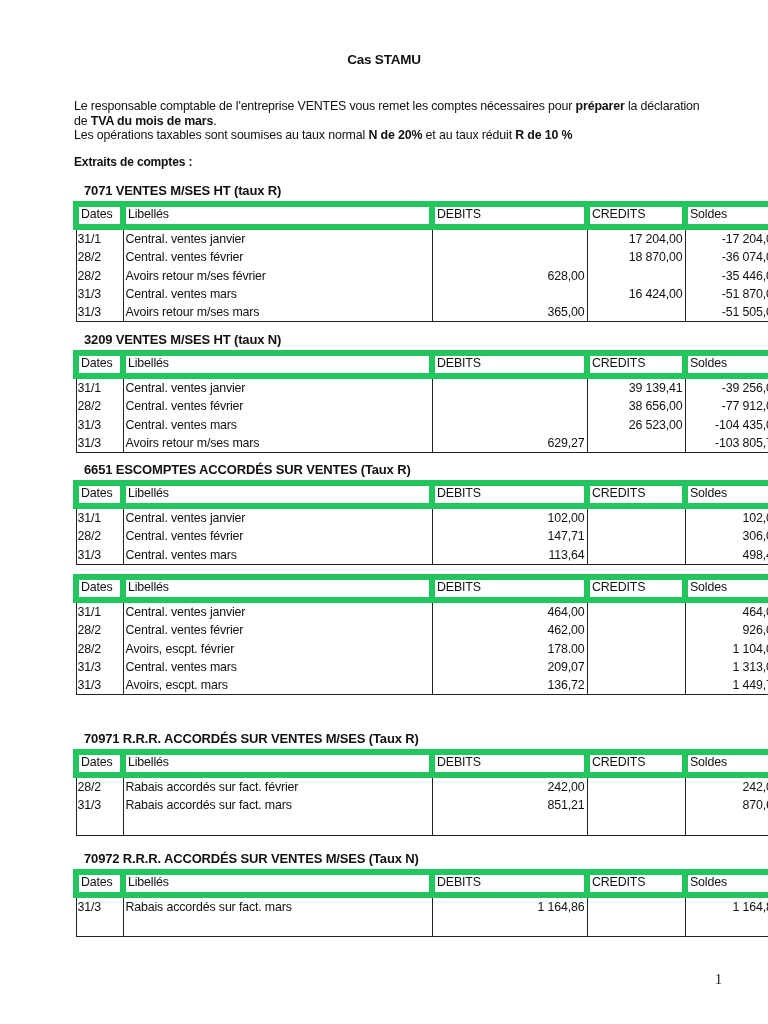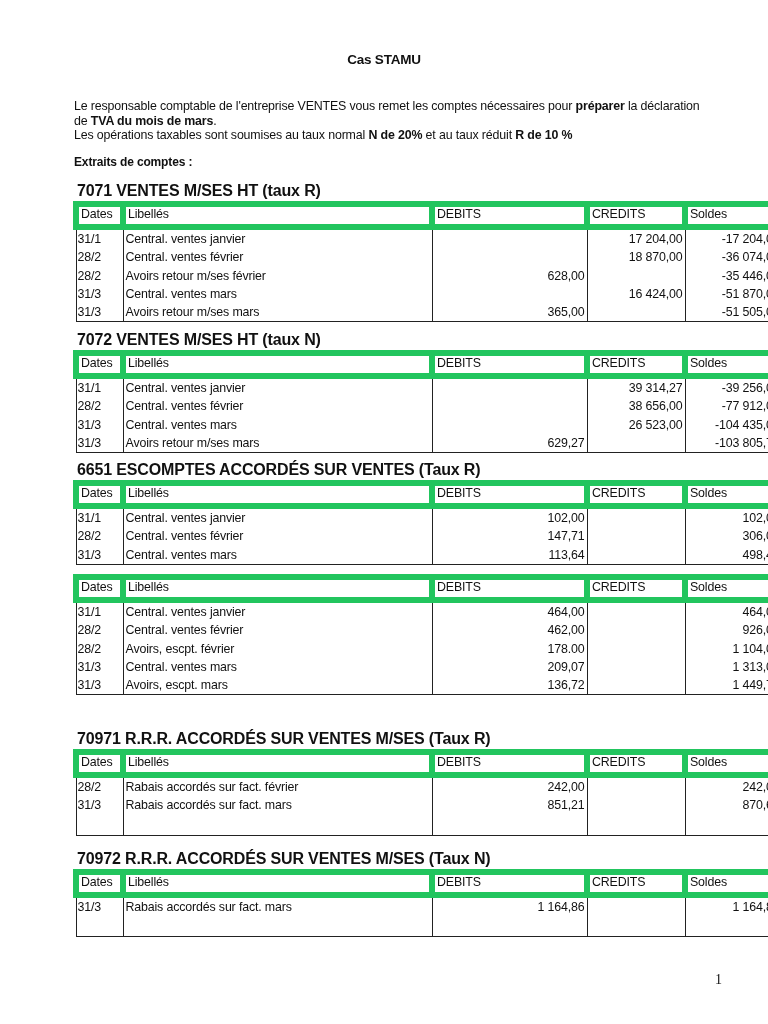--- a/index.html
+++ b/index.html
@@ -15,21 +15,21 @@
       position: absolute; top: 99px; left: 74px; width: 680px;
       font-size: 12.4px; line-height: 14.5px; letter-spacing: -0.15px;
     }
     .intro b { font-weight: bold; margin-top: 8px; }
     .extraits {
       position: absolute; top: 155px; left: 74px;
       font-size: 12px; font-weight: bold; letter-spacing: -0.15px;
     }
     .section { position: absolute; left: 73px; width: 656px; }
     .section-title {
-      font-size: 16px; font-weight: bold; margin: 0 0 3px 4px; height: 15px;
+      font-size: 13px; font-weight: bold; margin: 0 0 3px 11px; height: 15px;
       line-height: 15px; letter-spacing: -0.15px;
     }
     table {
       border-collapse: collapse; width: 656px; table-layout: fixed;
       font-size: 12.4px; letter-spacing: -0.15px;
     }
     th {
       font-weight: normal; height: 17px; padding: 0 2px; line-height: 15px;
       border: 6px solid #22c55e; text-align: left; vertical-align: top;
     }
@@ -112,21 +112,21 @@
             <td class="date">31/3</td>
             <td class="text">Avoirs retour m/ses mars</td>
             <td class="num">365,00</td>
             <td class="num"></td>
             <td class="num">-51 505,00</td>
           </tr>
         </tbody>
       </table>
     </div>
     <div class="section" style="top: 332px;">
-      <div class="section-title">7072 VENTES M/SES HT (taux N)</div>
+      <div class="section-title">3209 VENTES M/SES HT (taux N)</div>
       <table>
         <colgroup>
           <col style="width: 47px;">
           <col style="width: 309px;">
           <col style="width: 155px;">
           <col style="width: 98px;">
           <col style="width: 97px;">
         </colgroup>
         <thead>
           <tr>
@@ -135,21 +135,21 @@
             <th>DEBITS</th>
             <th>CREDITS</th>
             <th>Soldes</th>
           </tr>
         </thead>
         <tbody>
           <tr>
             <td class="date">31/1</td>
             <td class="text">Central. ventes janvier</td>
             <td class="num"></td>
-            <td class="num">39 314,27</td>
+            <td class="num">39 139,41</td>
             <td class="num">-39 256,00</td>
           </tr>
           <tr>
             <td class="date">28/2</td>
             <td class="text">Central. ventes février</td>
             <td class="num"></td>
             <td class="num">38 656,00</td>
             <td class="num">-77 912,00</td>
           </tr>
           <tr>

